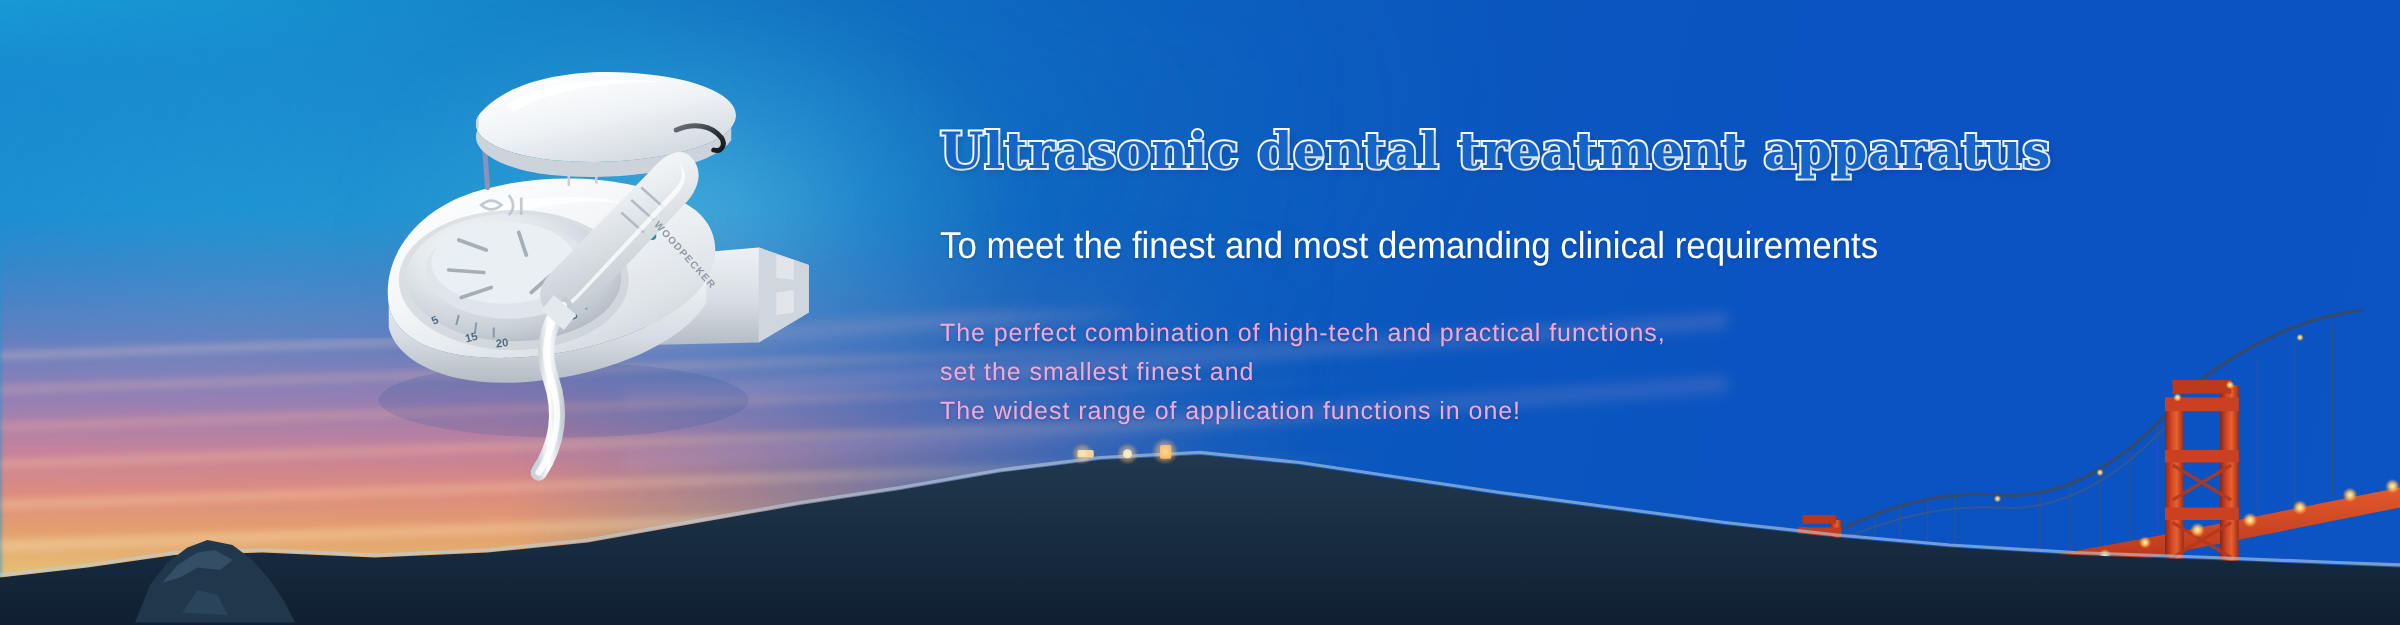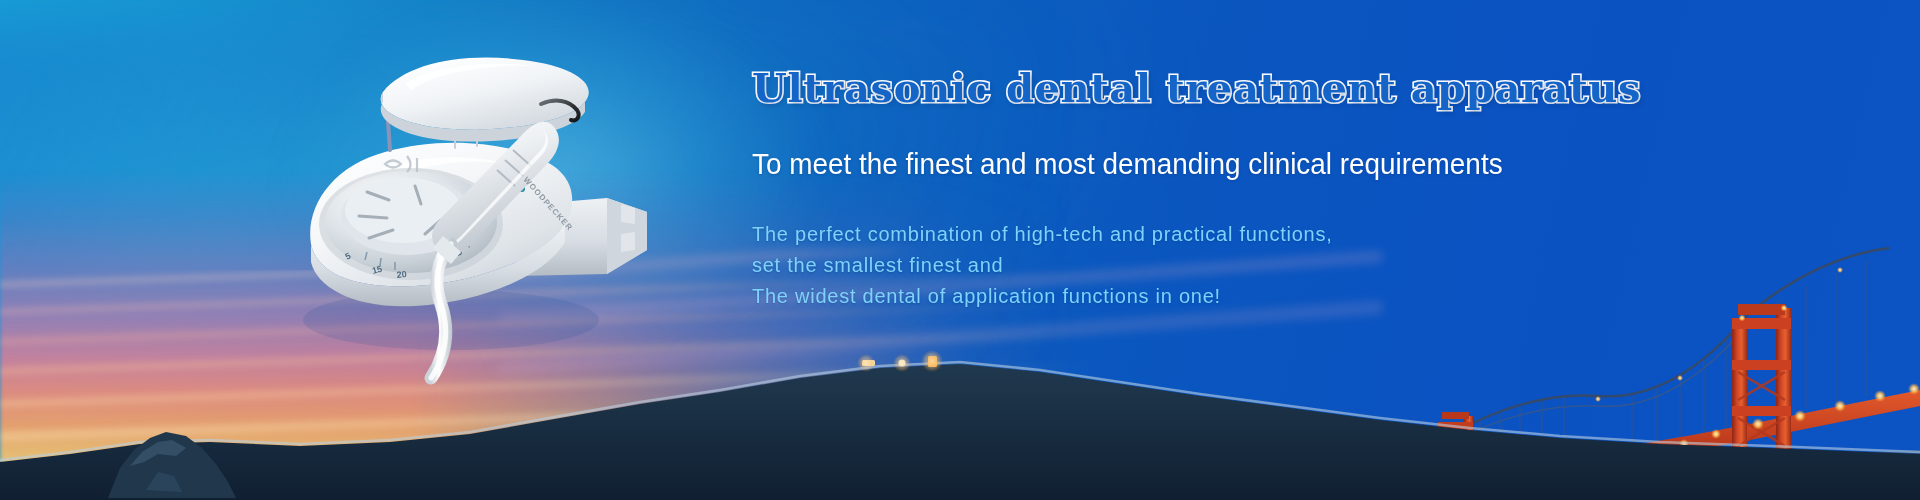--- a/index.html
+++ b/index.html
@@ -173,21 +173,21 @@
     top: 38px;
     width: 420px;
     height: 345px;
   }
   .device-wrap svg { display: block; width: 100%; height: 100%; overflow: visible; }
 
   
   .copy {
     position: absolute;
     left: 752px;
-    top: 67px;
+    top: 100px;
     width: 830px;
   }
   .headline {
     margin: 0;
     font-family: "DejaVu Serif", "Liberation Serif", serif;
     font-size: 40px;
     font-weight: 700;
     line-height: 1.06;
     letter-spacing: 0.6px;
     color: #1565c8;
@@ -214,21 +214,21 @@
     margin: 38px 0 0 0;
     padding: 0;
     list-style: none;
   }
   .body-copy li {
     font-family: "Liberation Sans", sans-serif;
     font-size: 20px;
     font-weight: 400;
     line-height: 31px;
     letter-spacing: 0.75px;
-    color: #7dd3fc;
+    color: #f9a8d4;
     white-space: nowrap;
     text-shadow: 0 1px 2px rgba(0,40,100,0.25);
   }
 </style>
 </head>
 <body>
 
 <div class="banner">
 
   <div class="sky-base"></div>
@@ -551,17 +551,17 @@
   </div>
 
   <div class="copy">
     <h1 class="headline">Ultrasonic dental treatment apparatus</h1>
 
     <p class="subhead">To meet the finest and most demanding clinical requirements</p>
 
     <ul class="body-copy">
       <li>The perfect combination of high-tech and practical functions,</li>
       <li>set the smallest finest and</li>
-      <li>The widest dental of application functions in one!</li>
+      <li>The widest range of application functions in one!</li>
     </ul>
   </div>
 
 </div>
 
 </body></html>

